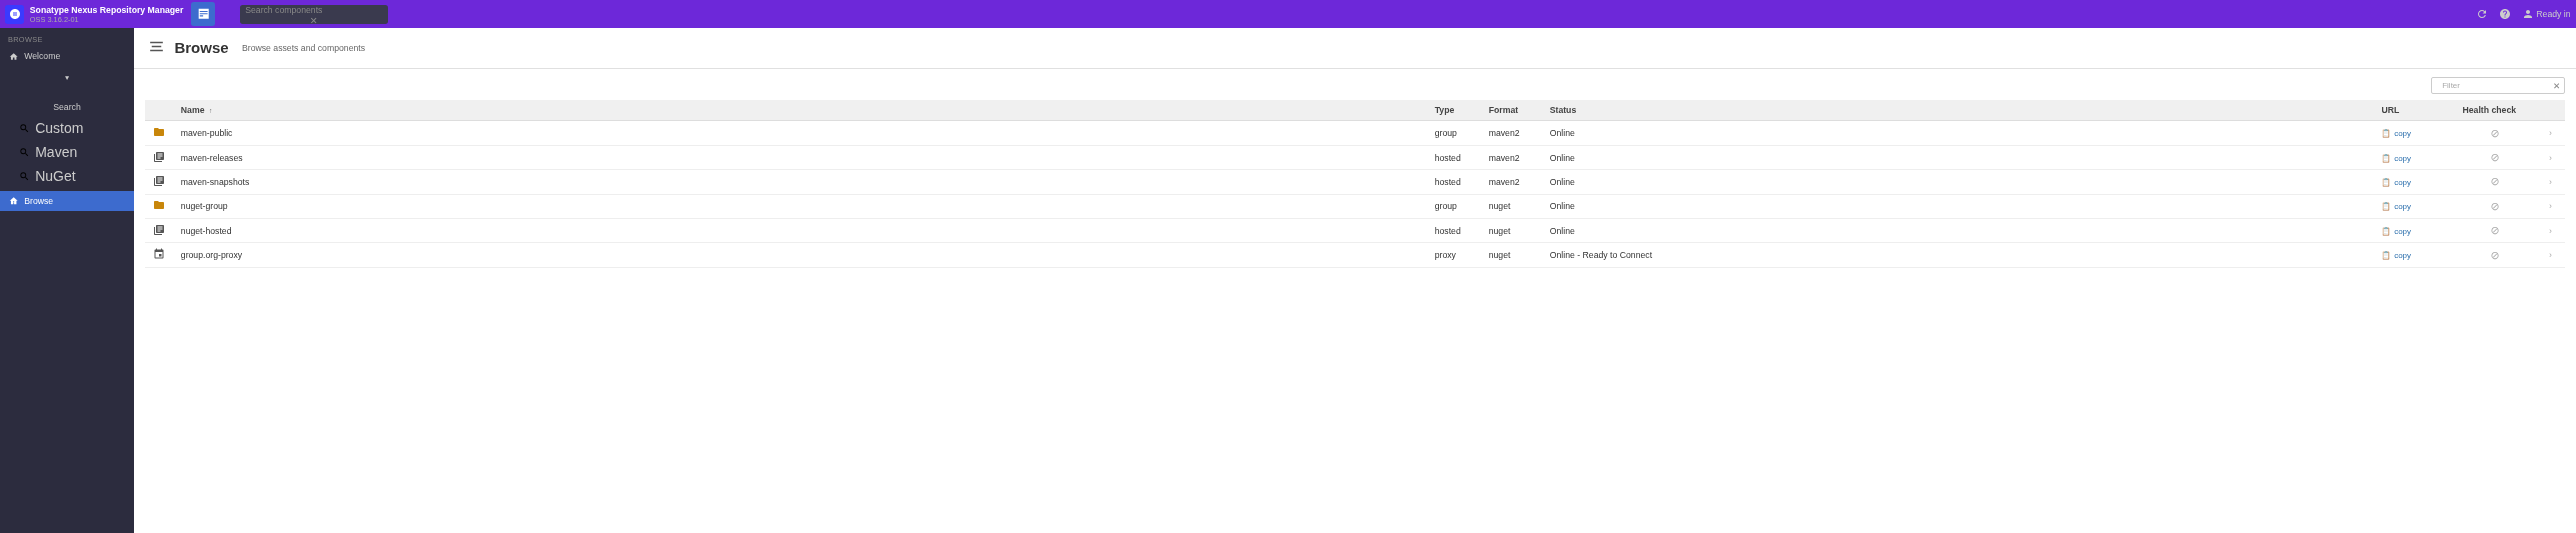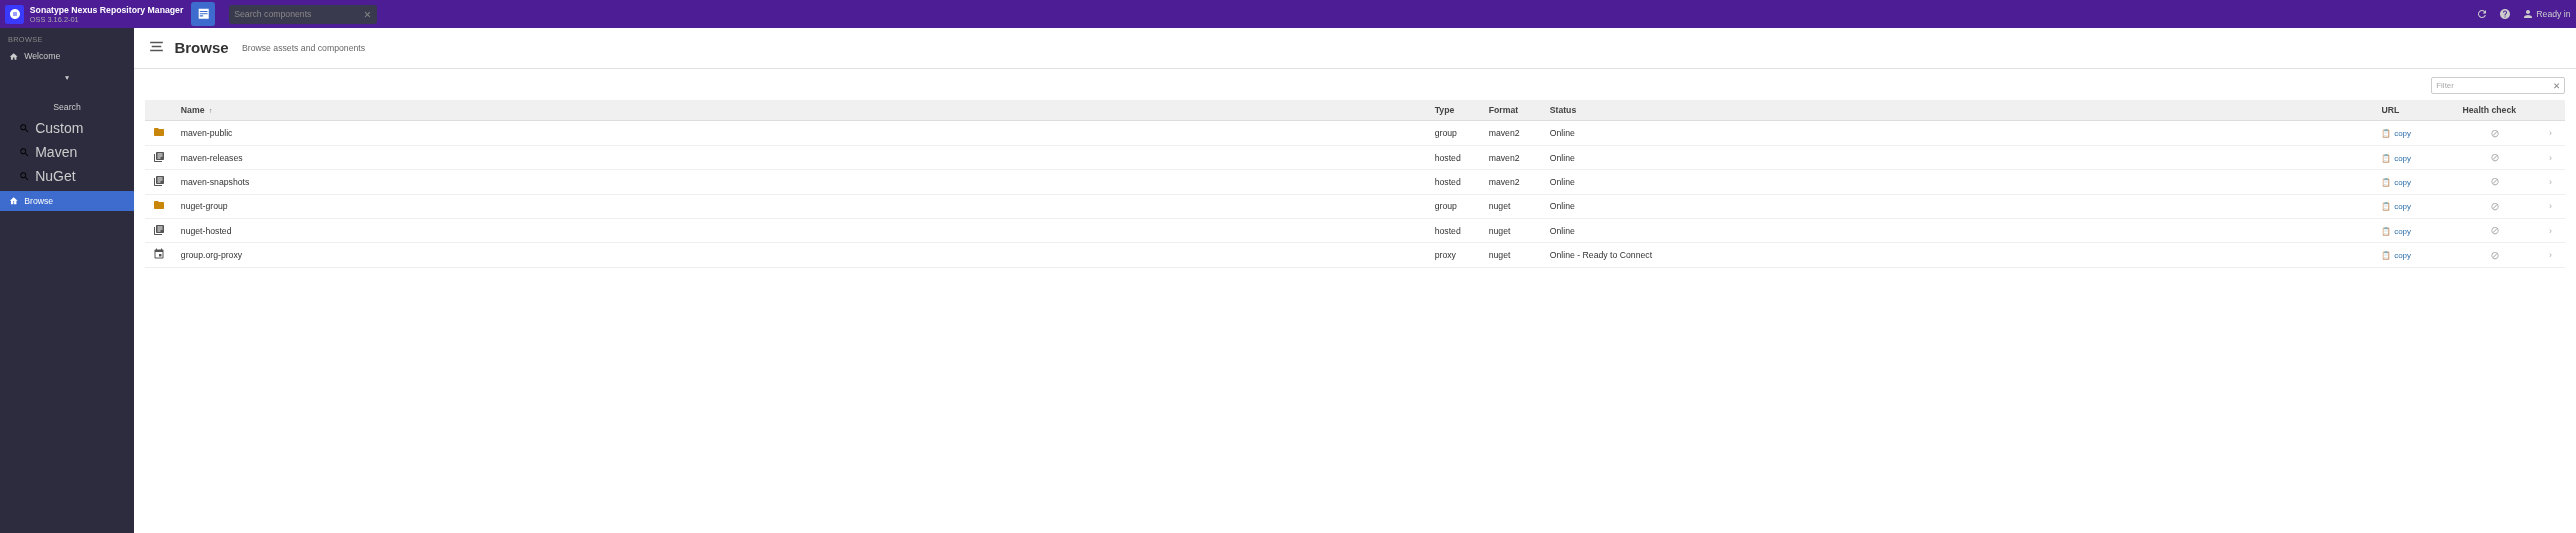--- a/index.html
+++ b/index.html
@@ -1,33 +1,33 @@
 <!DOCTYPE html>
 <html style="font-size:10.8px"><head>
   <meta charset="utf-8">
   <style>
     * { margin: 0; padding: 0; box-sizing: border-box; }
     body { font-family: Arial, sans-serif; font-size: 8.7px; background: #f5f5f5; display: flex; flex-direction: column; height: 100vh; overflow: hidden; }
 
     
     .topbar {
-      display: flex; align-items: center; background: #4c1d95; height: 28px; padding: 0 5.4px; gap: 5.4px; flex-shrink: 0;
+      display: flex; align-items: center; background: #6d28d9; height: 28px; padding: 0 5.4px; gap: 5.4px; flex-shrink: 0;
     }
     .topbar-logo { display: flex; align-items: center; gap: 5.4px; }
     .topbar-logo-icon { width: 19px; height: 19px; background: #3a3aff; border-radius: 2.7px; display: flex; align-items: center; justify-content: center; }
     .topbar-logo-icon svg { width: 12px; height: 12px; fill: white; }
     .topbar-title { color: white; font-size: 8px; }
     .topbar-title .app-name { font-weight: bold; font-size: 8.7px; }
     .topbar-title .app-version { font-size: 7.4px; color: #aaa; }
     .topbar-nav-btn {
       width: 24px; height: 24px; background: #3d6bce; border-radius: 2.7px; display: flex; align-items: center; justify-content: center; cursor: pointer; margin-left: 2.7px;
     }
     .topbar-nav-btn svg { fill: white; width: 13.4px; height: 13.4px; }
     .search-bar {
-      display: flex; align-items: center; background: #3a3a4e; border-radius: 2.7px; padding: 0 5.4px; height: 19px; width: 148px; margin-left: 8px;
+      display: flex; align-items: center; background: #3a3a4e; border-radius: 2.7px; padding: 0 5.4px; height: 19px; width: 148px; margin-left: 19px; flex-direction: column;
     }
     .search-bar input { background: transparent; border: none; outline: none; color: #ccc; font-size: 8.7px; width: 100%; }
     .search-bar input::placeholder { color: #888; }
     .search-clear { cursor: pointer; color: #888; font-size: 9.4px; }
     .topbar-spacer { flex: 1; }
     .topbar-actions { display: flex; align-items: center; gap: 10.8px; color: #ccc; }
     .topbar-actions span { cursor: pointer; font-size: 8.7px; display: flex; align-items: center; gap: 2.7px; }
     .topbar-actions svg { width: 12px; height: 12px; fill: #ccc; }
 
     
@@ -57,21 +57,21 @@
     .page-header-icon svg { width: 19px; height: 19px; fill: #555; }
     .page-header-title { font-size: 15px; font-weight: bold; color: #333; }
     .page-header-subtitle { font-size: 8.7px; color: #666; margin-left: 5.4px; }
 
     
     .table-area { flex: 1; overflow: auto; padding: 8px 10.8px; }
 
     
     .filter-bar { display: flex; justify-content: flex-end; margin-bottom: 5.4px; }
     .filter-input-wrap { display: flex; align-items: center; border: 0.7px solid #ccc; border-radius: 2px; padding: 0 4px; height: 17.5px; background: white; width: 134px; }
-    .filter-input-wrap input { border: none; outline: none; font-size: 8px; width: 100%; color: #333; }
+    .filter-input-wrap input { border: none; outline: none; font-size: 8px; width: 100%; color: #333; margin-left: 6px; }
     .filter-input-wrap input::placeholder { color: #aaa; }
     .filter-clear { cursor: pointer; color: #888; font-size: 8.7px; }
 
     
     .data-table { width: 100%; border-collapse: collapse; font-size: 8.7px; }
     .data-table thead tr { background: #f0f0f0; }
     .data-table th { padding: 5.4px 8px; text-align: left; font-weight: bold; color: #444; border-bottom: 1.3px solid #ddd; white-space: nowrap; }
     .data-table th .sort-arrow { font-size: 6.7px; margin-left: 2px; color: #666; }
     .data-table td { padding: 4.7px 8px; border-bottom: 0.7px solid #eee; color: #333; vertical-align: middle; }
 

